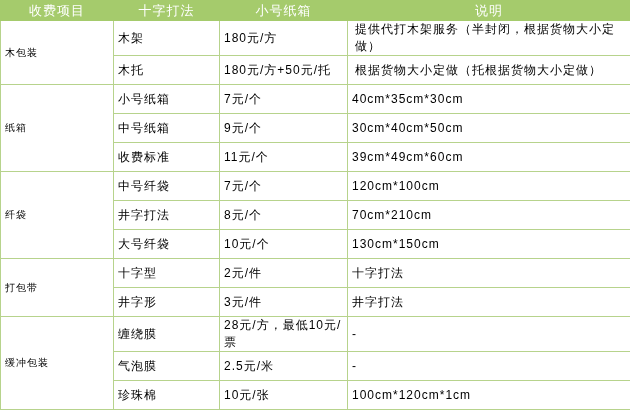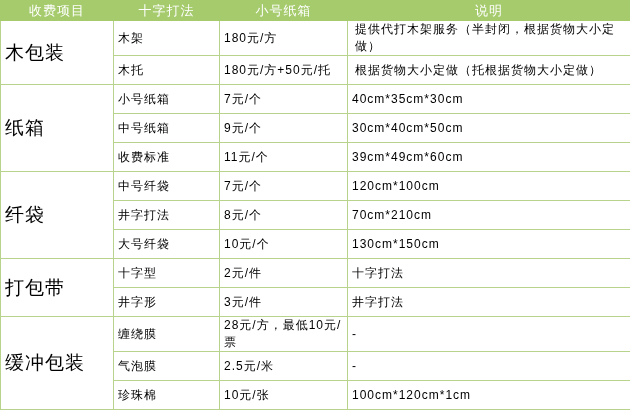--- a/index.html
+++ b/index.html
@@ -32,21 +32,21 @@
   .fee-table td {
     border: 1px solid #b7d38c;
     background: #ffffff;
     color: #000000;
     font-size: 12px;
     height: 29px;
     padding: 0 4px;
     letter-spacing: 1px;
   }
   .fee-table td.group-cell {
-    font-size: 19px;
+    font-size: 10px;
   }
   .fee-table td.note-left {
     text-align: left;
     padding-left: 7px;
   }
 </style>
 </head>
 <body>
 
 <table class="fee-table">

